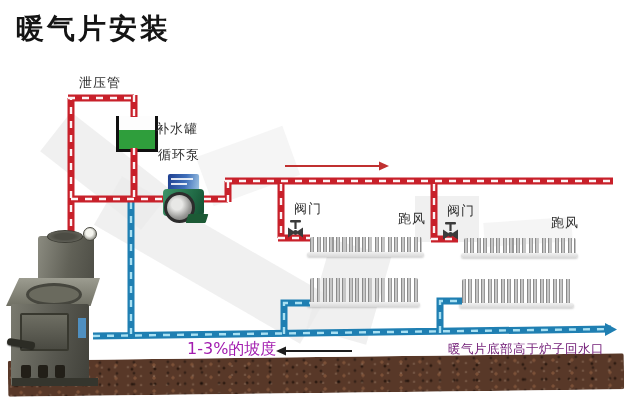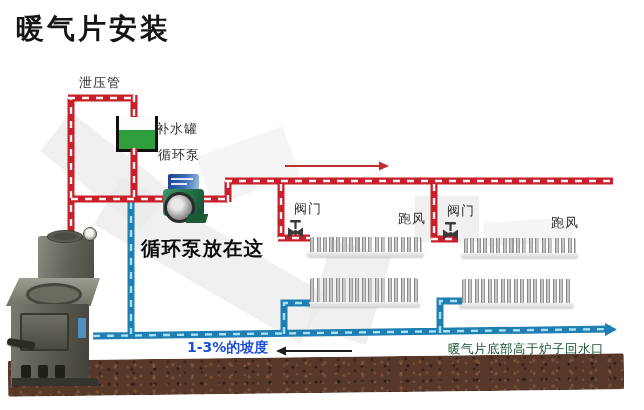--- a/index.html
+++ b/index.html
@@ -10,22 +10,22 @@
     border-radius:25px;
   }
   .abs { position:absolute; }
   
   .title {
     left:16px; top:10px; font-size:28px; font-weight:bold; color:#141414;
     letter-spacing:3px;
   }
   .lbl { color:#2e2e2e; font-size:13px; letter-spacing:1px; white-space:nowrap; }
   .pump-note { left:141px; top:235px; font-size:19.5px; font-weight:bold; color:#0c0c0c; letter-spacing:1px; }
-  .slope-note { left:187px; top:339px; font-size:14px; font-weight:bold; color:#1d4ed8; }
-  .height-note { left:448px; top:341px; font-size:12.5px; color:#14532d; letter-spacing:0.5px; }
+  .slope-note { left:187px; top:339px; font-size:16px; font-weight:normal; color:#a21caf; }
+  .height-note { left:448px; top:341px; font-size:12.5px; color:#701a75; letter-spacing:0.5px; }
   
   .wm { background:#ebebeb; opacity:.75; }
   
   .ground {
     left:8px; top:357px; width:616px; height:36px;
     transform:rotate(-0.7deg);
     background:
       radial-gradient(circle at 7px 3px, rgba(0,0,0,.38) 1px, rgba(0,0,0,0) 1.8px),
       radial-gradient(circle at 3px 8px, rgba(255,230,200,.16) 1px, rgba(0,0,0,0) 1.7px),
       radial-gradient(circle at 13px 6px, #7c5138 1.3px, rgba(0,0,0,0) 2px),
@@ -213,21 +213,20 @@
     </div>
     <div class="pump-body"></div>
     <div class="pump-motor"></div>
     <div class="pump-base"></div>
   </div>
 
   <div class="abs title">暖气片安装</div>
   <div class="abs lbl" style="left:79px; top:54px;margin-top:20px;">泄压管</div>
   <div class="abs lbl" style="left:156px; top:120px;font-family:Liberation Serif, serif;">补水罐</div>
   <div class="abs lbl" style="left:158px; top:146px;font-family:Liberation Mono, monospace;">循环泵</div>
-  <div class="abs pump-note">循环泵放在这</div>
   <div class="abs lbl" style="left:294px; top:200px;">阀门</div>
   <div class="abs lbl" style="left:398px; top:210px;">跑风</div>
   <div class="abs lbl" style="left:447px; top:202px;">阀门</div>
   <div class="abs lbl" style="left:551px; top:214px;">跑风</div>
   <div class="abs slope-note">1-3%的坡度</div>
   <div class="abs height-note">暖气片底部高于炉子回水口</div>
 
 </div>
 
 </body></html>

